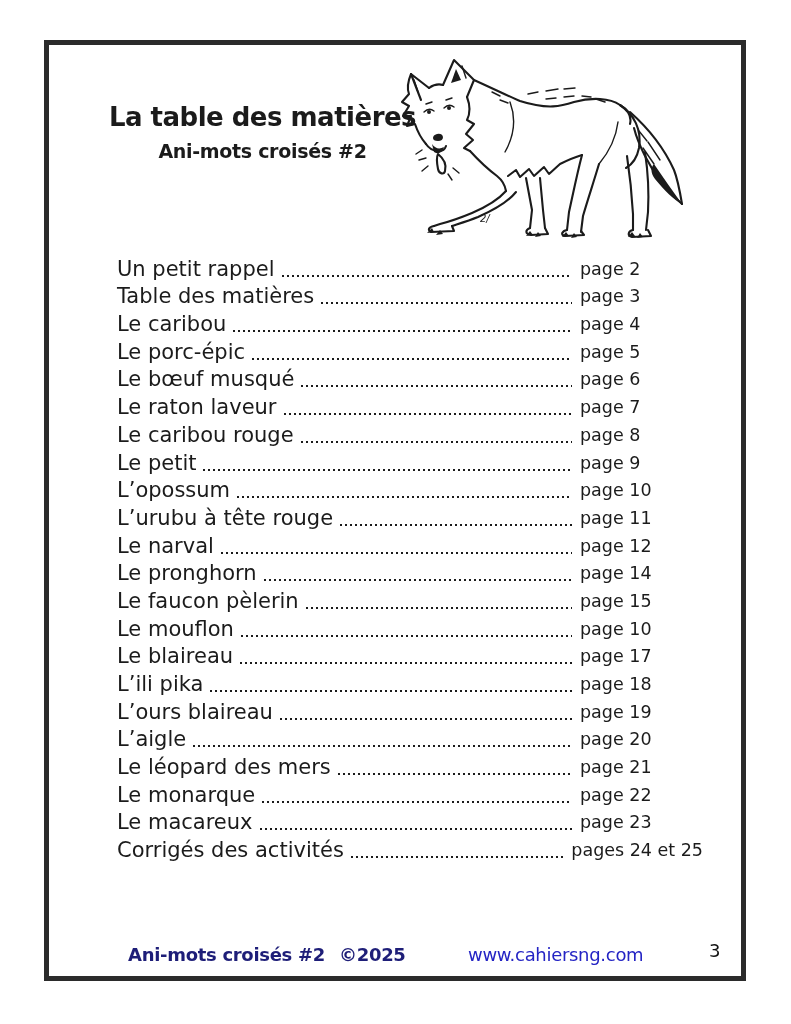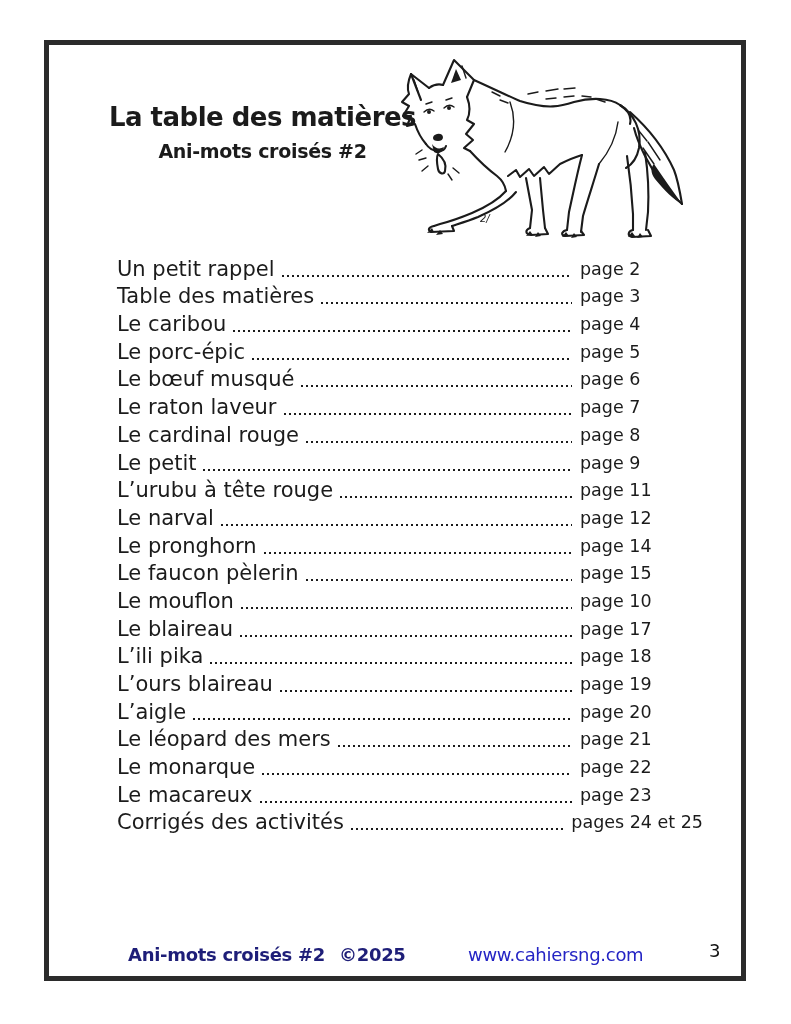--- a/index.html
+++ b/index.html
@@ -176,31 +176,36 @@
     <span class="toc-page">page 6</span>
   </div>
 
   <div class="toc-row">
     <span class="toc-label">Le raton laveur</span>
     <span class="toc-leader"></span>
     <span class="toc-page">page 7</span>
   </div>
 
   <div class="toc-row">
-    <span class="toc-label">Le cardinal rouge</span>
+    <span class="toc-label">Le caribou rouge</span>
     <span class="toc-leader"></span>
     <span class="toc-page">page 8</span>
   </div>
 
   <div class="toc-row">
     <span class="toc-label">Le petit</span>
     <span class="toc-leader"></span>
     <span class="toc-page">page 9</span>
   </div>
 
+  <div class="toc-row">
+    <span class="toc-label">L’opossum</span>
+    <span class="toc-leader"></span>
+    <span class="toc-page">page 10</span>
+  </div>
 
   <div class="toc-row">
     <span class="toc-label">L’urubu à tête rouge</span>
     <span class="toc-leader"></span>
     <span class="toc-page">page 11</span>
   </div>
 
   <div class="toc-row">
     <span class="toc-label">Le narval</span>
     <span class="toc-leader"></span>

